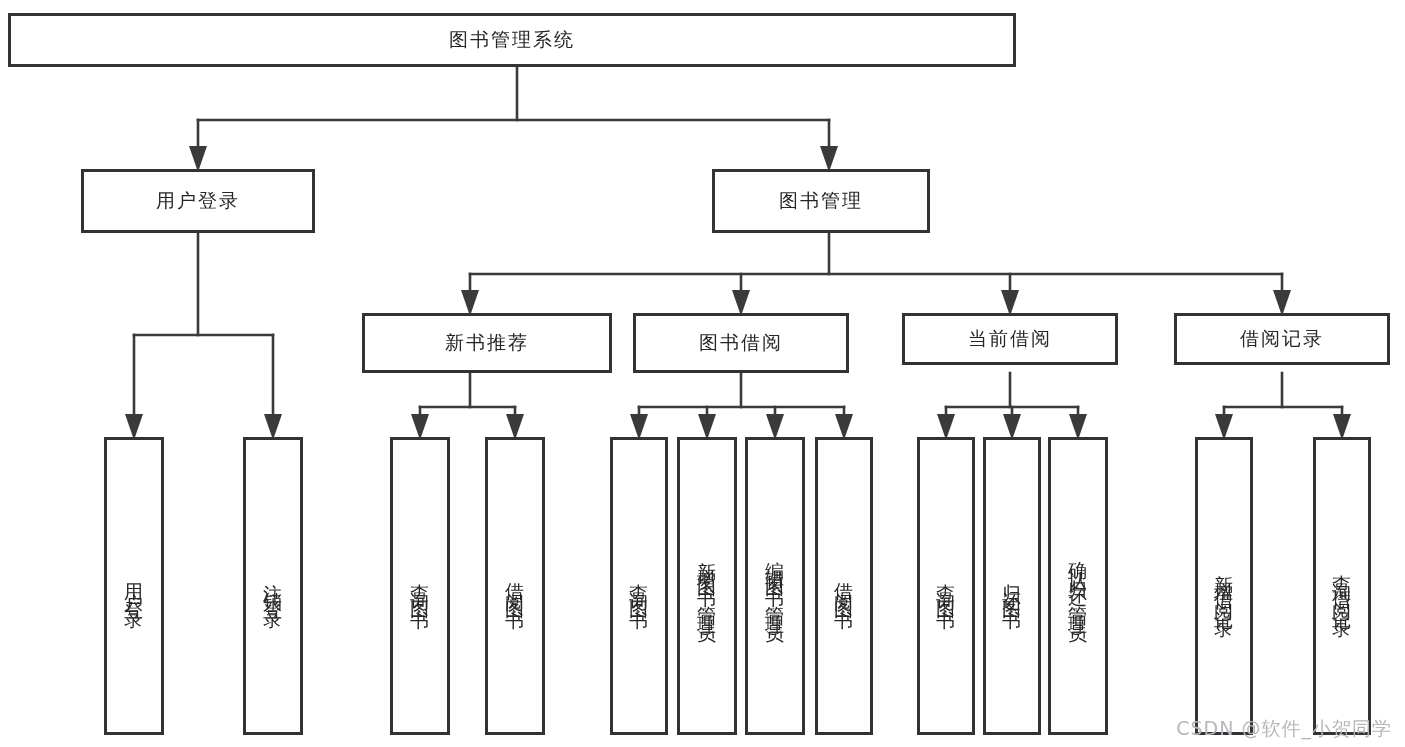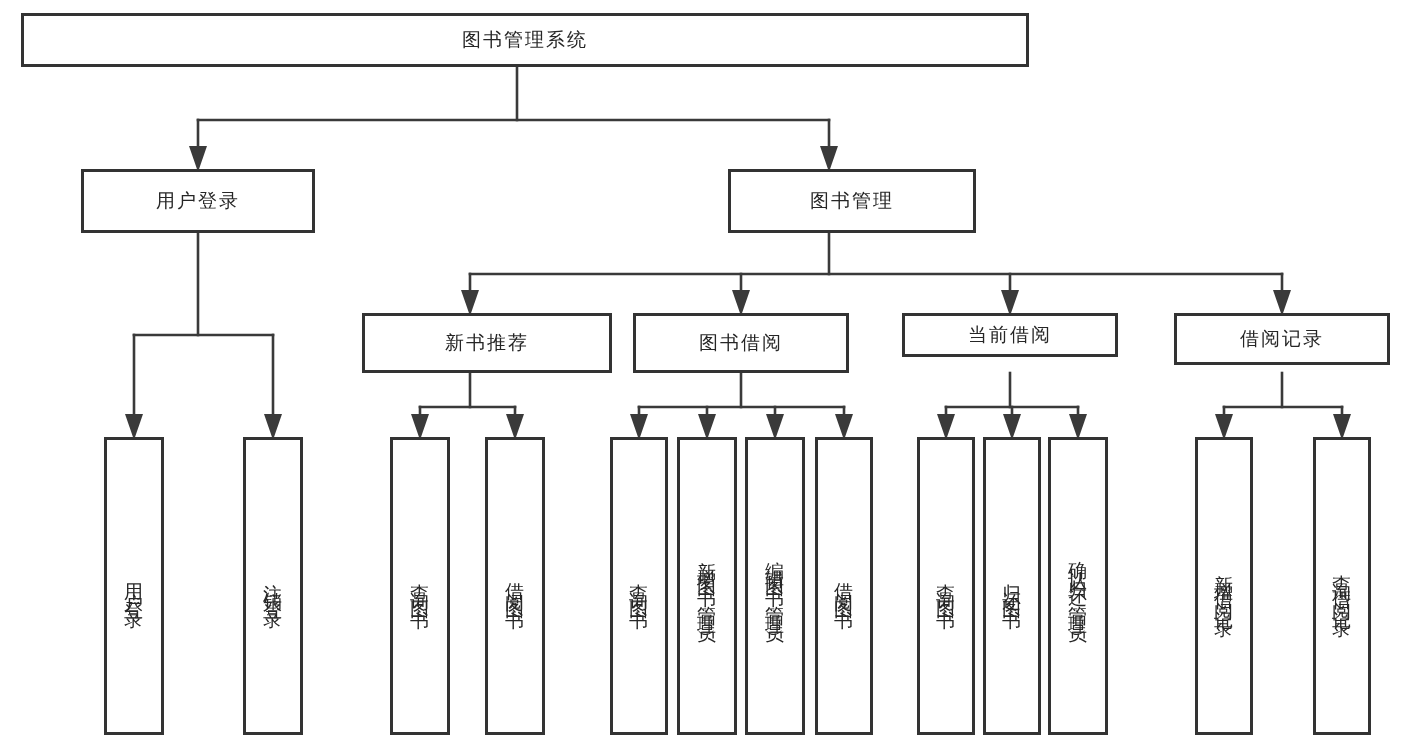--- a/index.html
+++ b/index.html
@@ -92,34 +92,35 @@
       <line x1="1078" y1="407" x2="1078" y2="424" stroke="#3a3a3a" stroke-width="2.6" stroke-linecap="square"></line>
       <polygon points="1069,414 1087,414 1078,440" fill="#3a3a3a"></polygon>
       <line x1="1282" y1="373" x2="1282" y2="407" stroke="#3a3a3a" stroke-width="2.6" stroke-linecap="square"></line>
       <line x1="1224" y1="407" x2="1342" y2="407" stroke="#3a3a3a" stroke-width="2.6" stroke-linecap="square"></line>
       <line x1="1224" y1="407" x2="1224" y2="424" stroke="#3a3a3a" stroke-width="2.6" stroke-linecap="square"></line>
       <polygon points="1215,414 1233,414 1224,440" fill="#3a3a3a"></polygon>
       <line x1="1342" y1="407" x2="1342" y2="424" stroke="#3a3a3a" stroke-width="2.6" stroke-linecap="square"></line>
       <polygon points="1333,414 1351,414 1342,440" fill="#3a3a3a"></polygon>
     </svg>
   <div id="nodes">
-      <div class="node h" style="left: 21px; top: 13px; width: 1008px; height: 54px;">图书管理系统</div>
+      <div class="node h" style="left: 8px; top: 13px; width: 1008px; height: 54px;">图书管理系统</div>
       <div class="node h" style="left: 81px; top: 169px; width: 234px; height: 64px;">用户登录</div>
-      <div class="node h" style="left: 712px; top: 169px; width: 248px; height: 64px; margin-left: 16px;">图书管理</div>
+      <div class="node h" style="left: 712px; top: 169px; width: 218px; height: 64px;">图书管理</div>
       <div class="node v" style="left: 104px; top: 437px; width: 60px; height: 298px;">用户登录</div>
       <div class="node v" style="left: 243px; top: 437px; width: 60px; height: 298px;">注销登录</div>
       <div class="node h" style="left: 362px; top: 313px; width: 250px; height: 60px;">新书推荐</div>
       <div class="node h" style="left: 633px; top: 313px; width: 216px; height: 60px;">图书借阅</div>
-      <div class="node h" style="left: 902px; top: 313px; width: 216px; height: 44px;">当前借阅</div>
+      <div class="node h" style="left: 902px; top: 313px; width: 216px; height: 52px;">当前借阅</div>
       <div class="node h" style="left: 1174px; top: 313px; width: 216px; height: 52px;">借阅记录</div>
       <div class="node v" style="left: 390px; top: 437px; width: 60px; height: 298px;">查询图书</div>
       <div class="node v" style="left: 485px; top: 437px; width: 60px; height: 298px;">借阅图书</div>
       <div class="node v" style="left: 610px; top: 437px; width: 58px; height: 298px;">查询图书</div>
       <div class="node v" style="left: 677px; top: 437px; width: 60px; height: 298px;">新增图书（管理员）</div>
       <div class="node v" style="left: 745px; top: 437px; width: 60px; height: 298px;">编辑图书（管理员）</div>
       <div class="node v" style="left: 815px; top: 437px; width: 58px; height: 298px;">借阅图书</div>
       <div class="node v" style="left: 917px; top: 437px; width: 58px; height: 298px;">查询图书</div>
       <div class="node v" style="left: 983px; top: 437px; width: 58px; height: 298px;">归还图书</div>
       <div class="node v" style="left: 1048px; top: 437px; width: 60px; height: 298px;">确认归还（管理员）</div>
       <div class="node v" style="left: 1195px; top: 437px; width: 58px; height: 298px;">新增借阅记录</div>
       <div class="node v" style="left: 1313px; top: 437px; width: 58px; height: 298px;">查询借阅记录</div>
     </div>
+  <div class="watermark">CSDN @软件_小贺同学</div>
 </div>
 
 </body></html>

